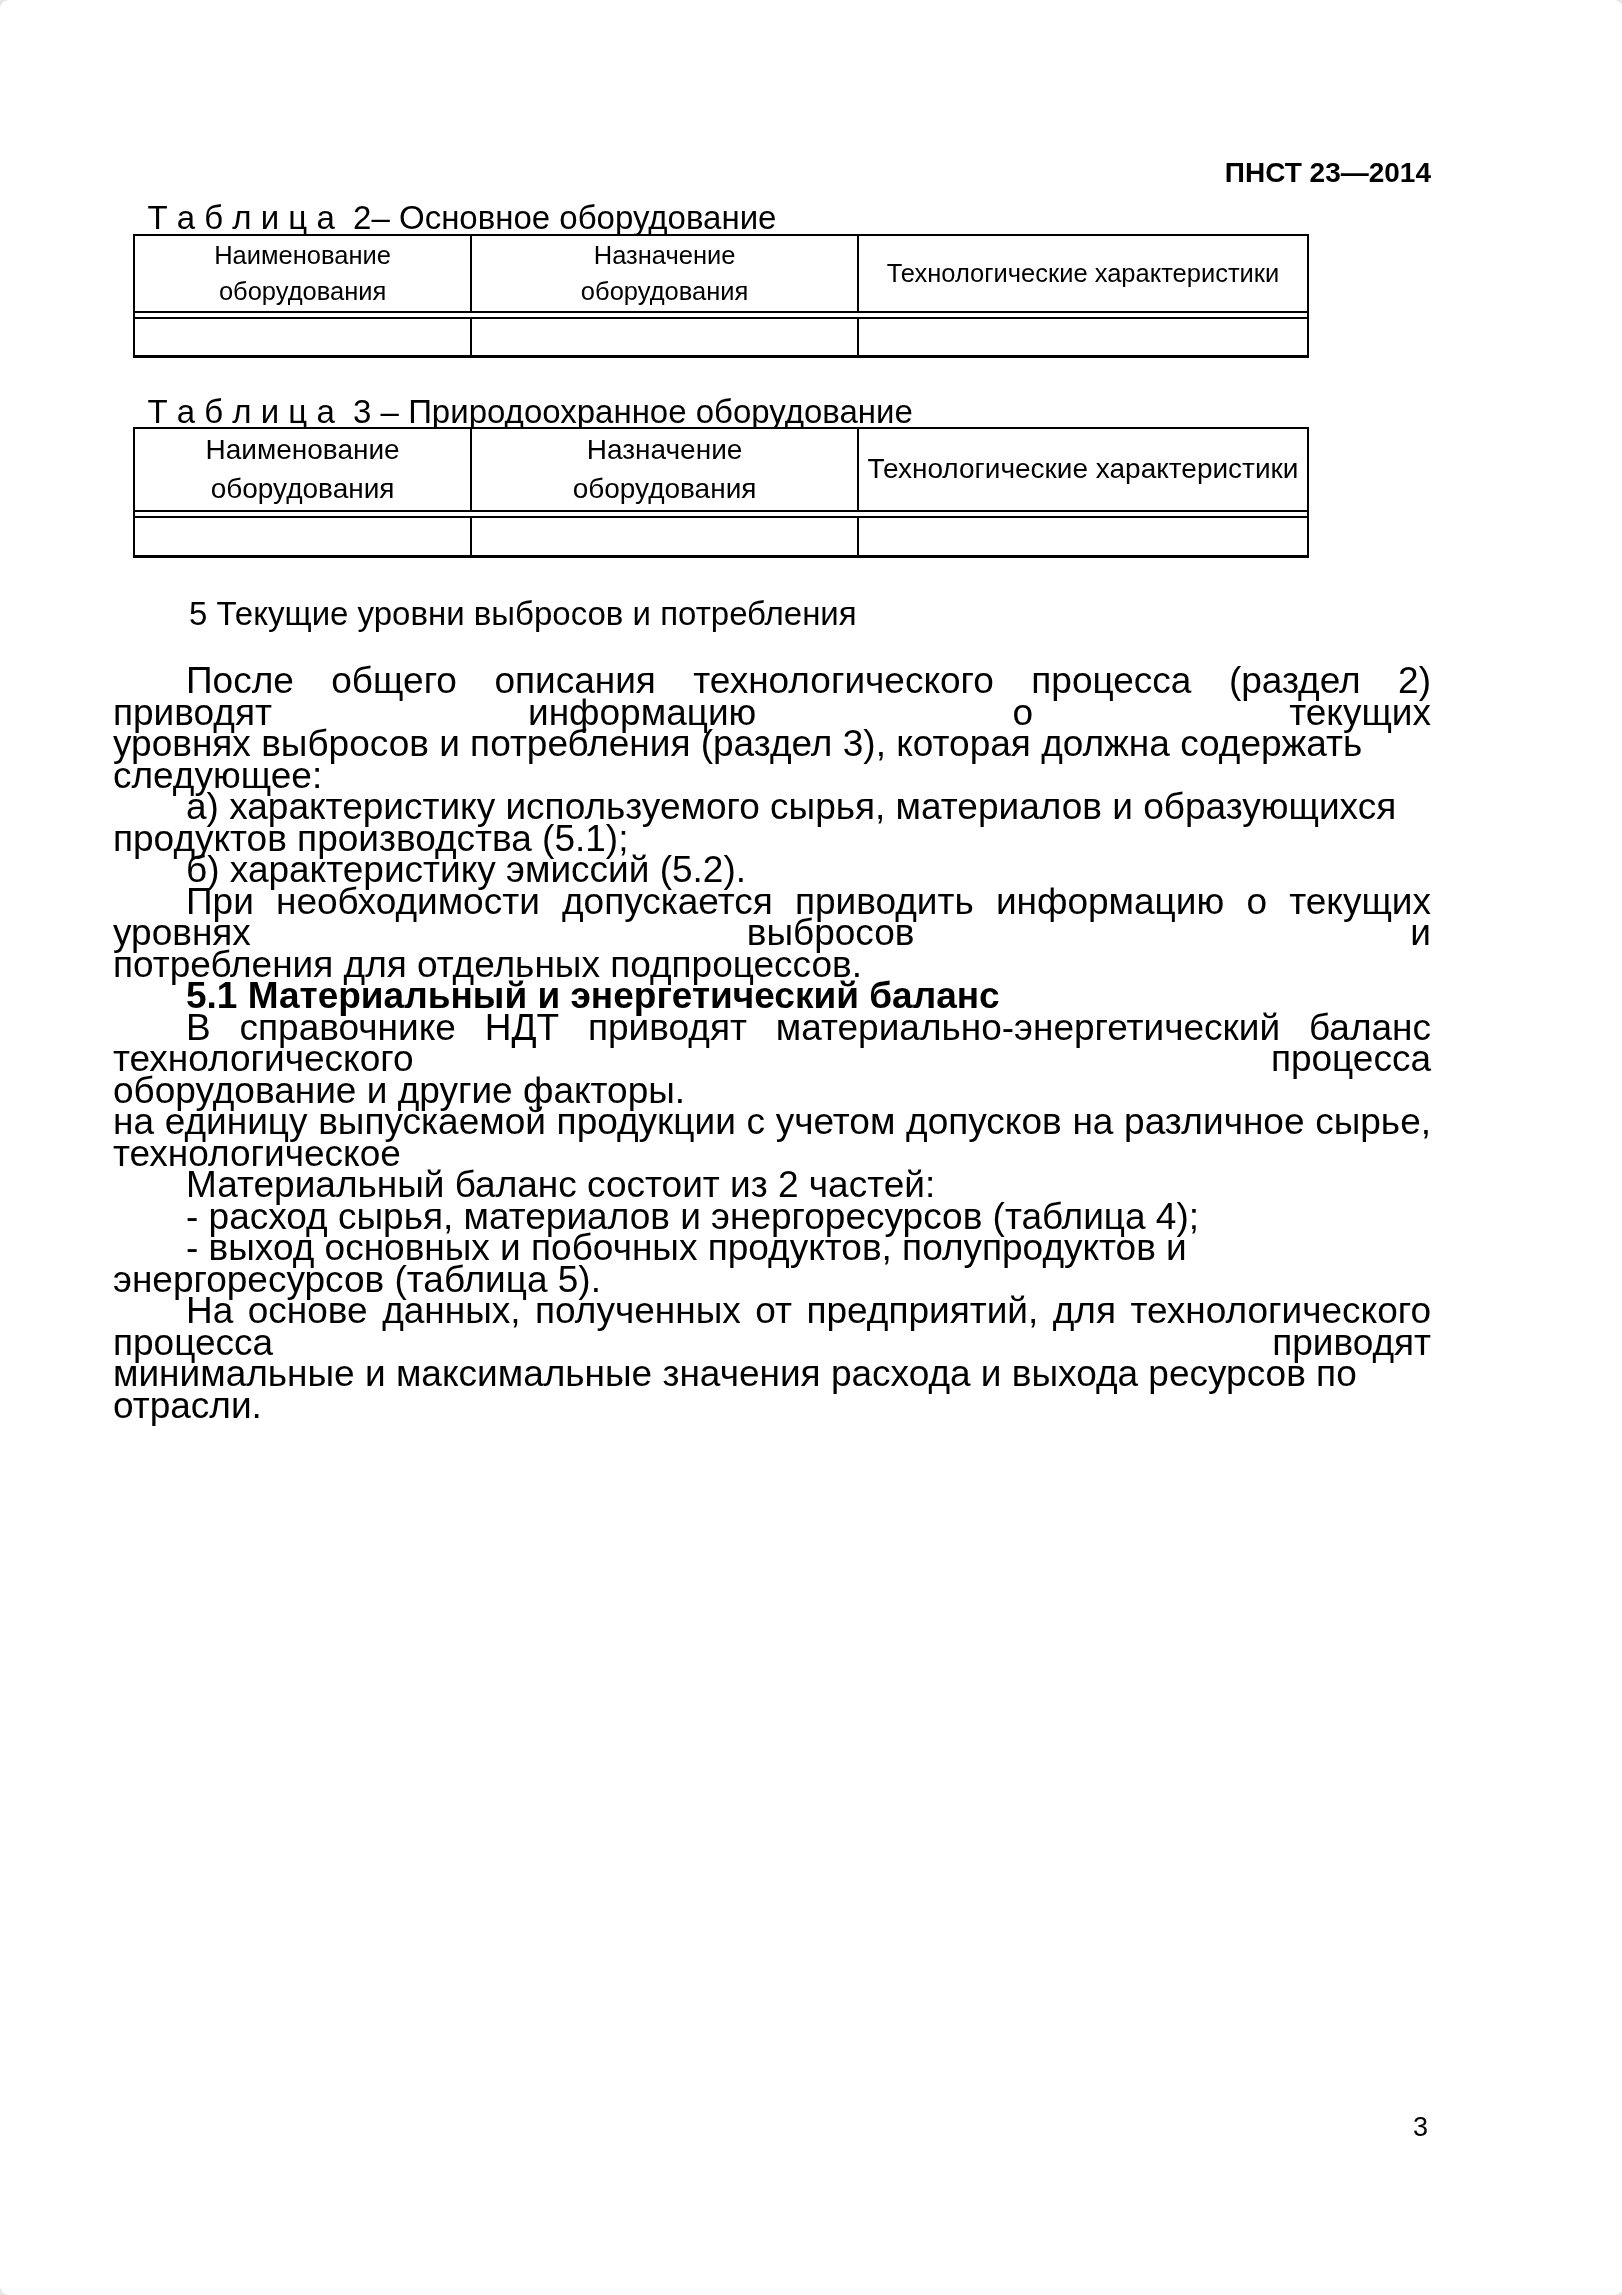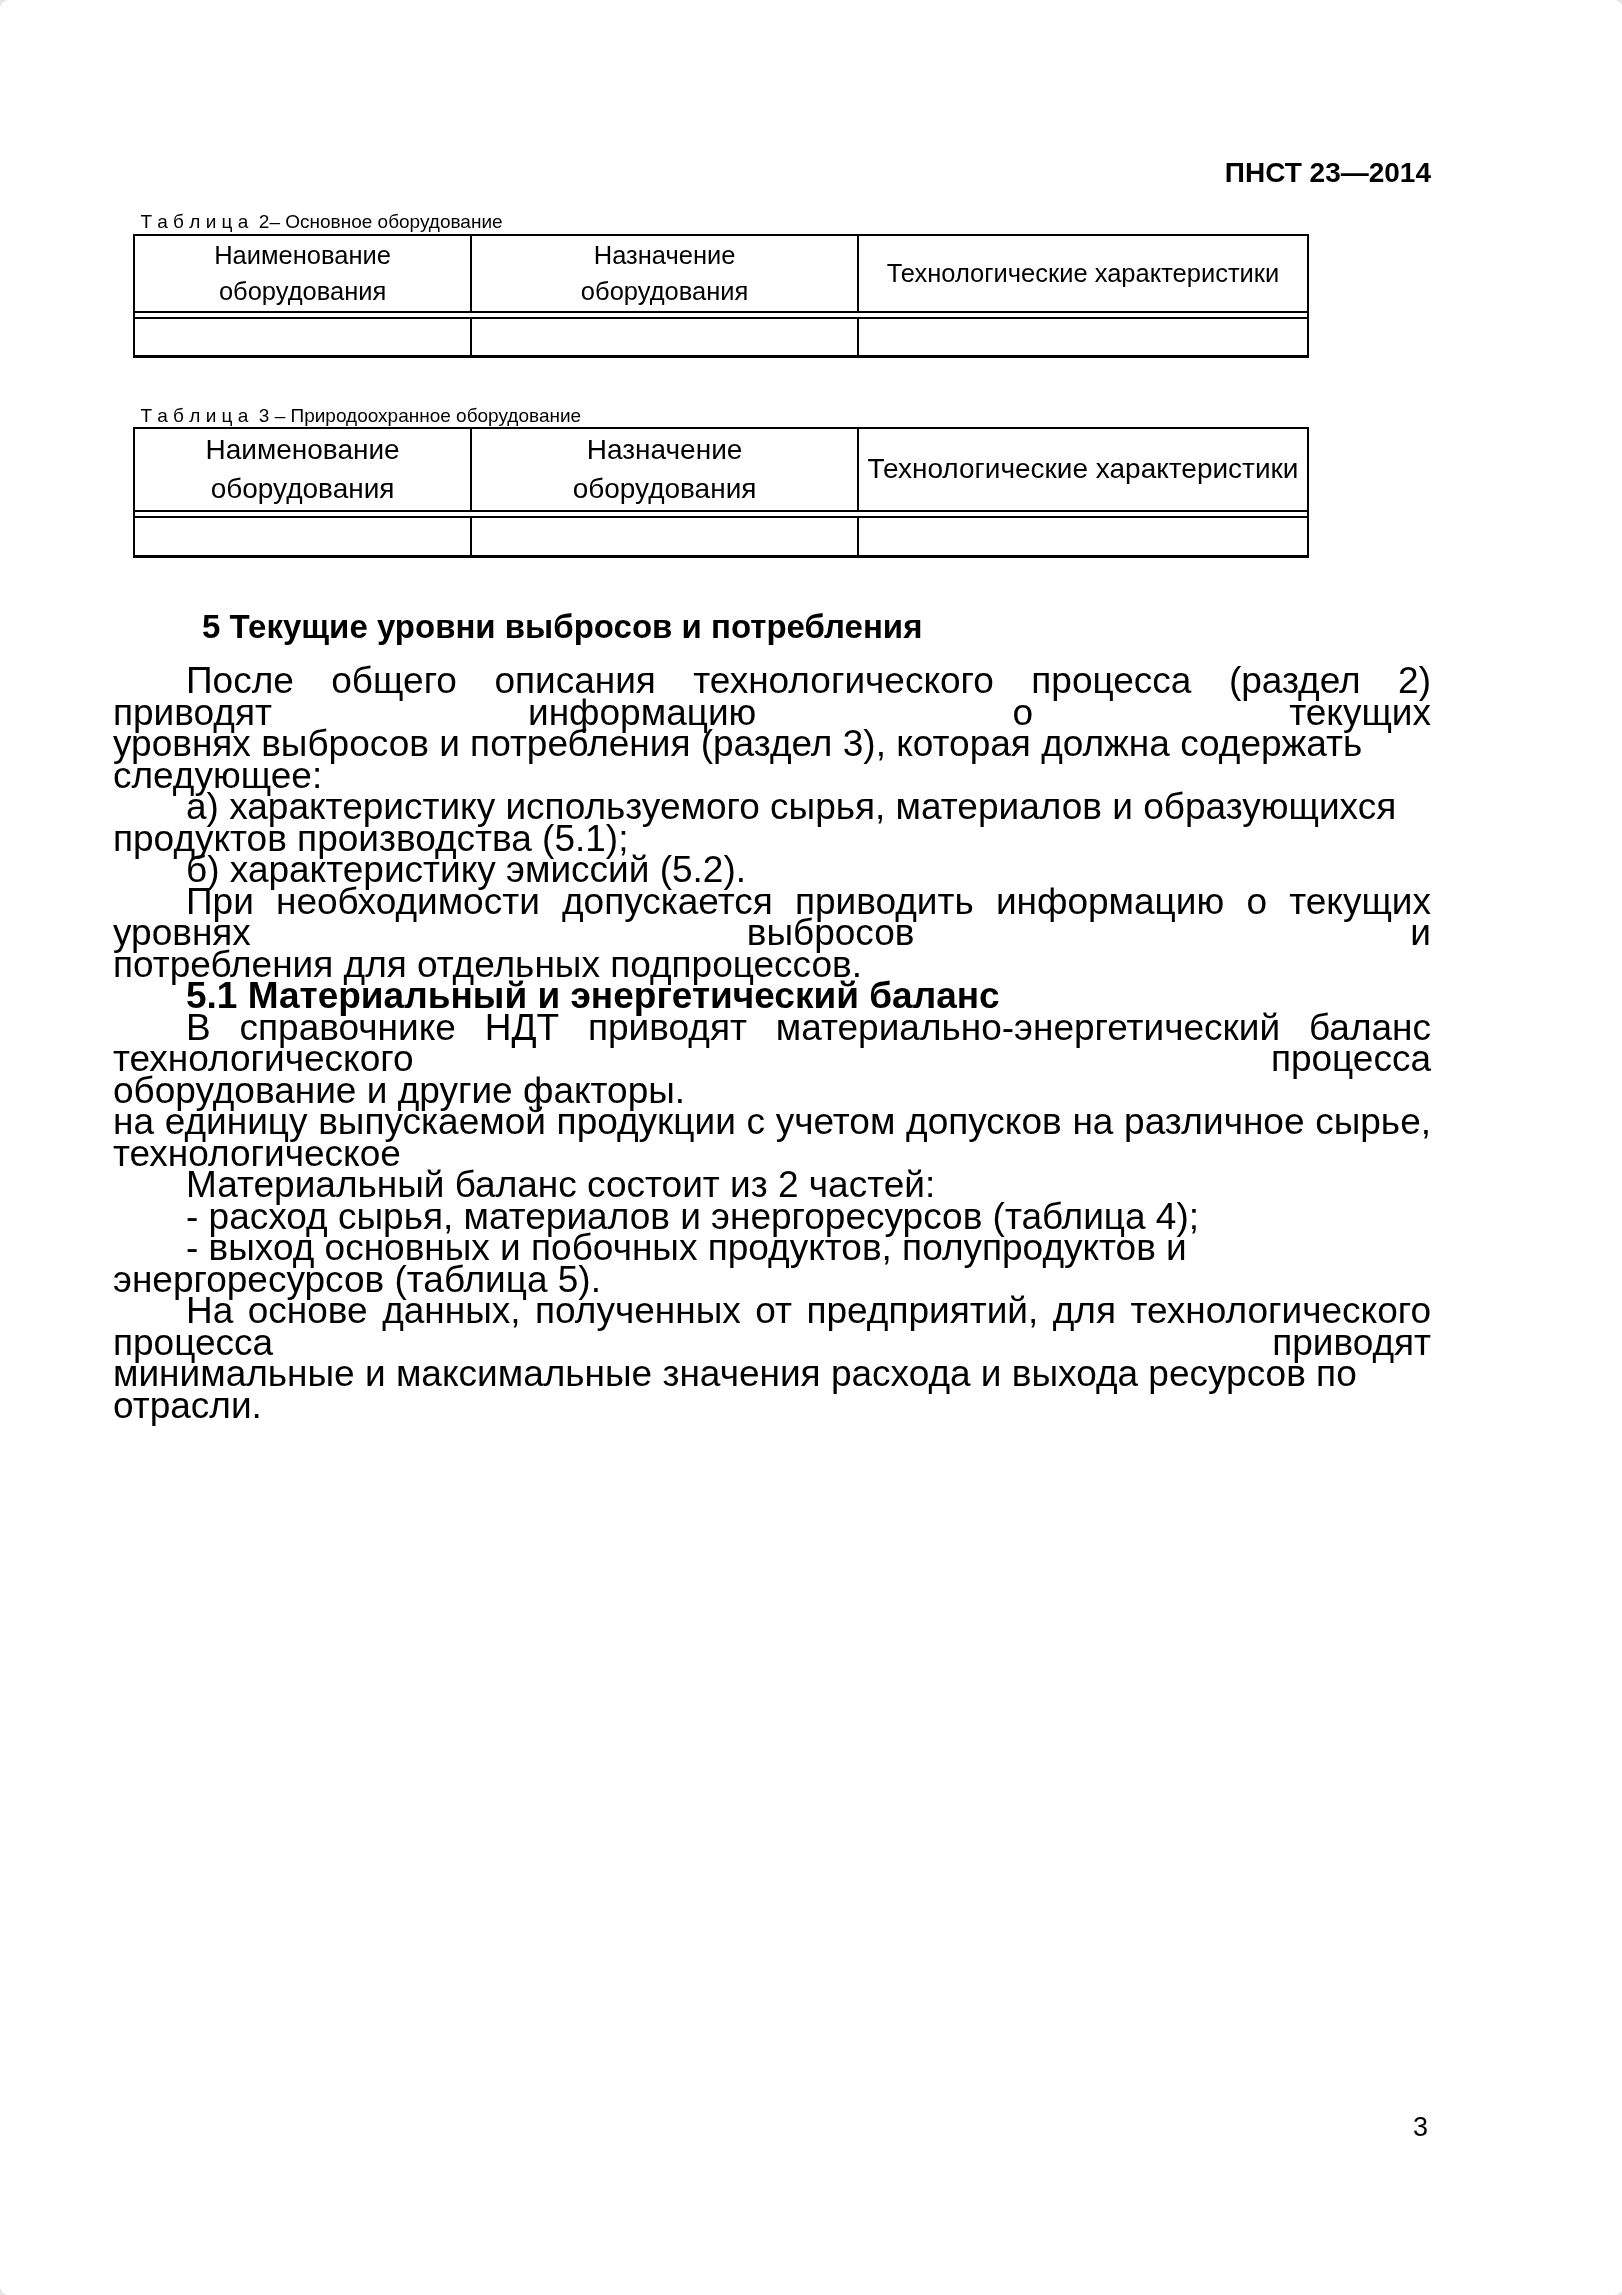--- a/index.html
+++ b/index.html
@@ -12,22 +12,22 @@
     overflow:hidden;
     border-radius:9px;
   }
   
   .hdr{
     position:absolute;top:157px;left:113px;width:1318px;
     text-align:right;font-weight:bold;font-size:28px;
   }
   
   .caption{
-    position:absolute;left:126px;
-    padding-left:14.4px;font-size:19px;white-space:pre;margin-top:12px;
+    position:absolute;left:133px;
+    padding-left:14.4px;font-size:33px;white-space:pre;
   }
   .cap2{top:199px}
   .cap3{top:393px}
   
   .tbl{
     position:absolute;left:133px;width:1176px;
     border:2.6px solid #000;border-bottom-width:3.9px;
     box-sizing:border-box;background:#fff;
   }
   .t2{top:234px}
@@ -42,22 +42,22 @@
     display:flex;align-items:center;justify-content:center;
     text-align:center;white-space:pre-line;
   }
   .t2 .head .cell{height:75px;font-size:25.5px;line-height:1.38}
   .t3 .head .cell{height:81px;font-size:28px;line-height:1.36}
   .sep{height:3.9px;border-top:2.6px solid #000;border-bottom:2.6px solid #000}
   .t2 .tbody .cell{height:36px}
   .t3 .tbody .cell{height:37px}
   
   .heading{
-    position:absolute;top:592px;left:113px;width:1318px;margin:16px;
-    font-size:33px;font-weight:bold;text-indent:73px;
+    position:absolute;top:592px;left:113px;width:1318px;margin:3px;
+    font-size:33px;font-weight:normal;text-indent:73px;
   }
   
   .bodytext{
     position:absolute;top:665px;left:113px;width:1318px;
     font-size:37px;line-height:31.5px;
   }
   .line{min-height:31.5px}
   .line.indent{text-indent:73px}
   .line.justify{text-align:justify;text-align-last:justify}
   .line.bold{font-weight:bold}

